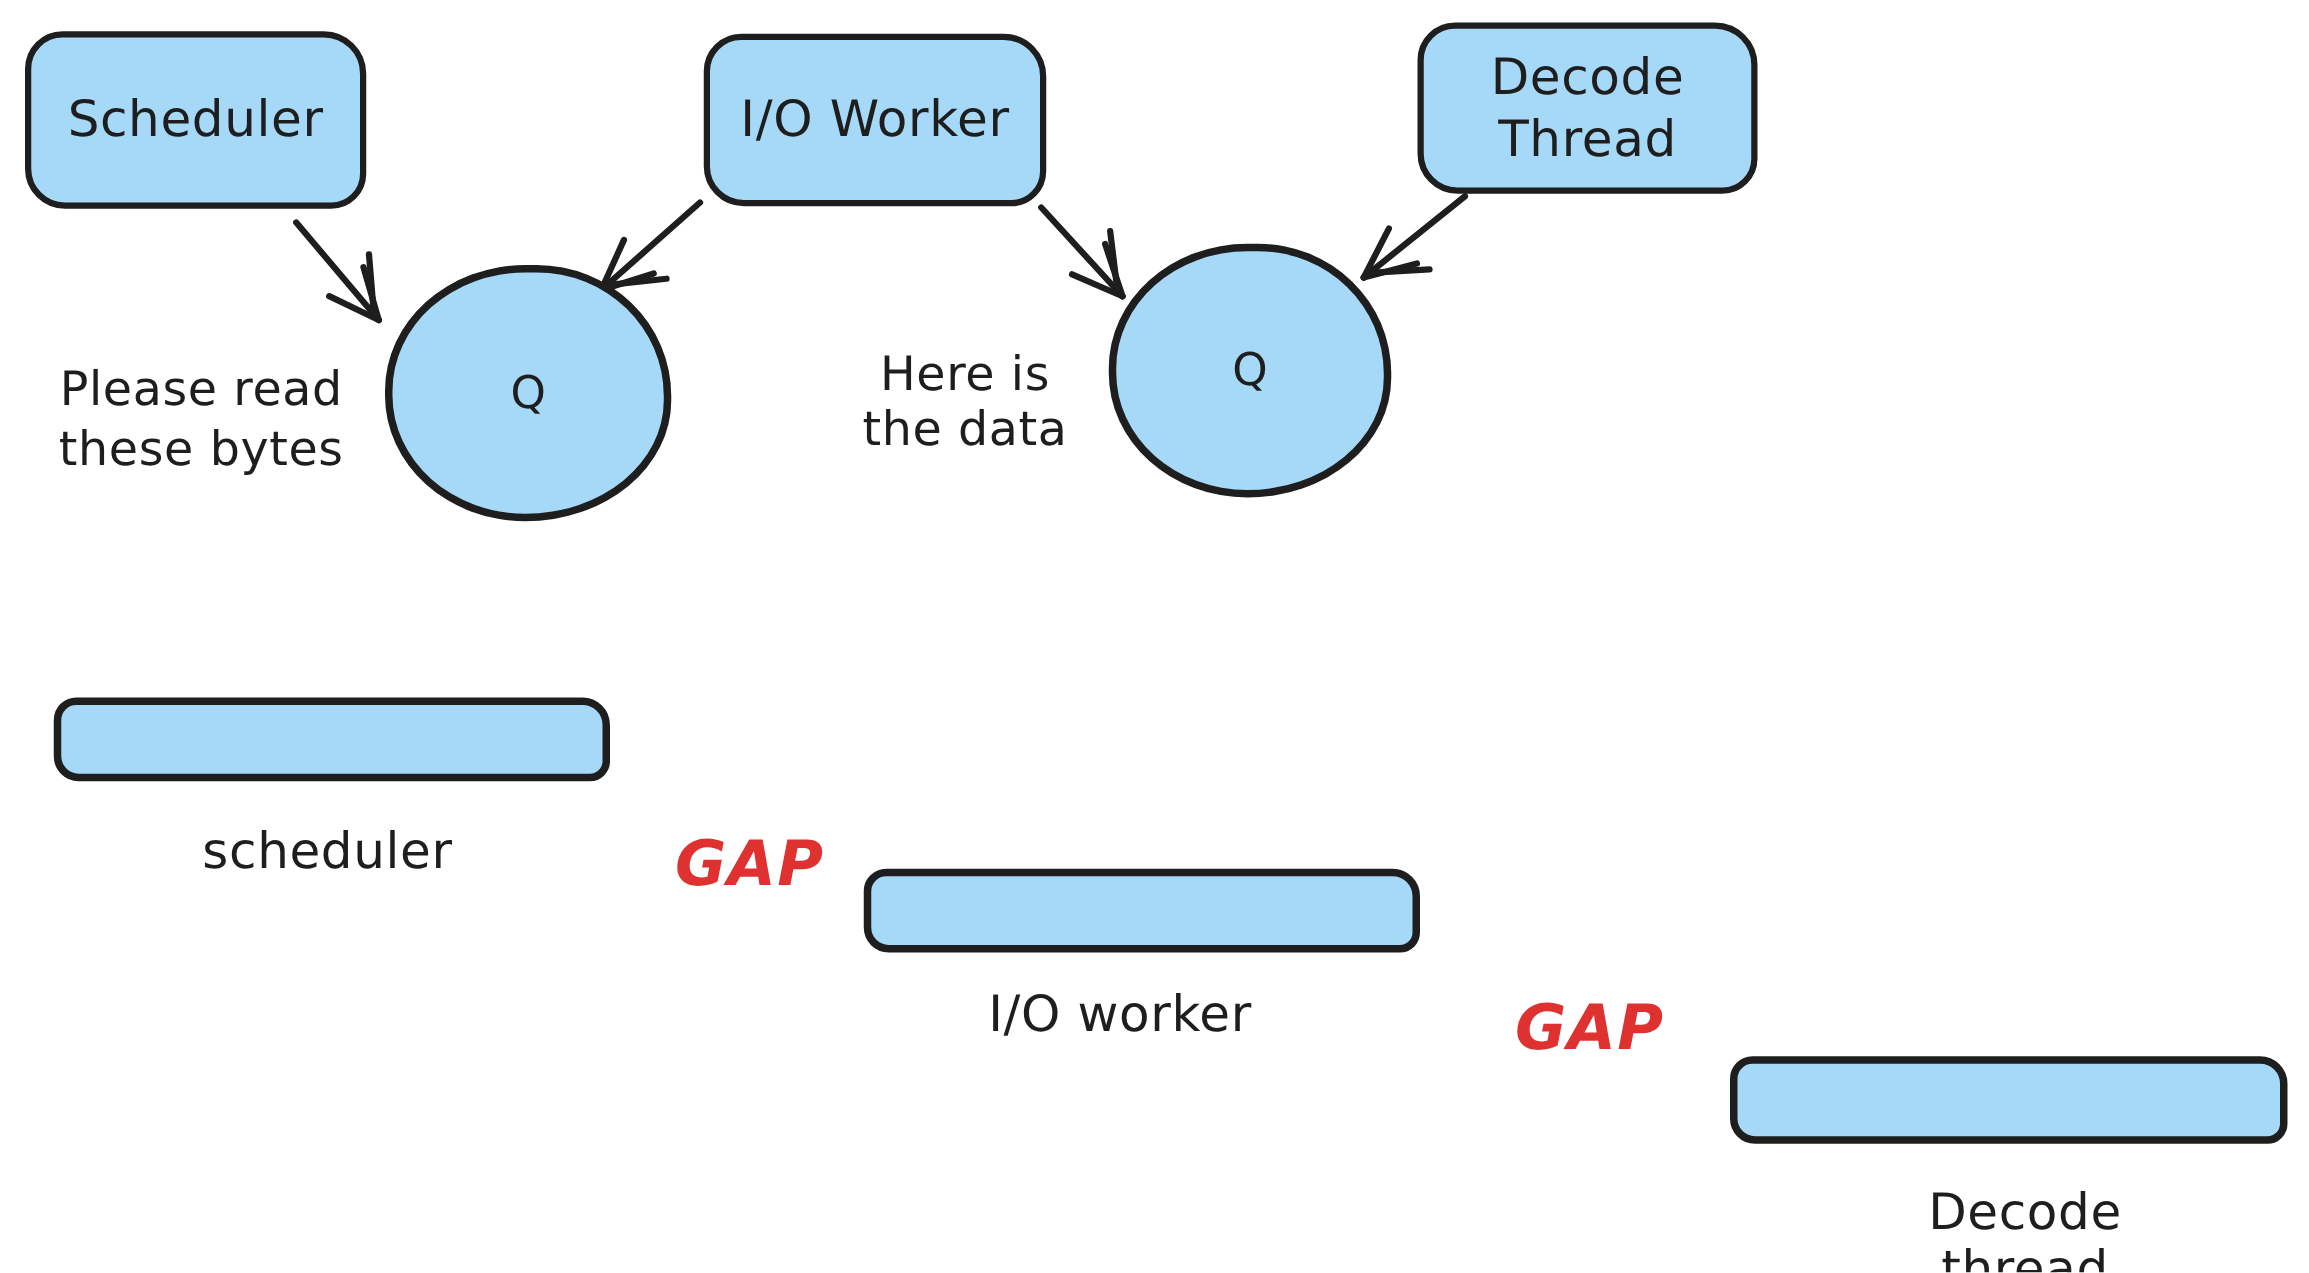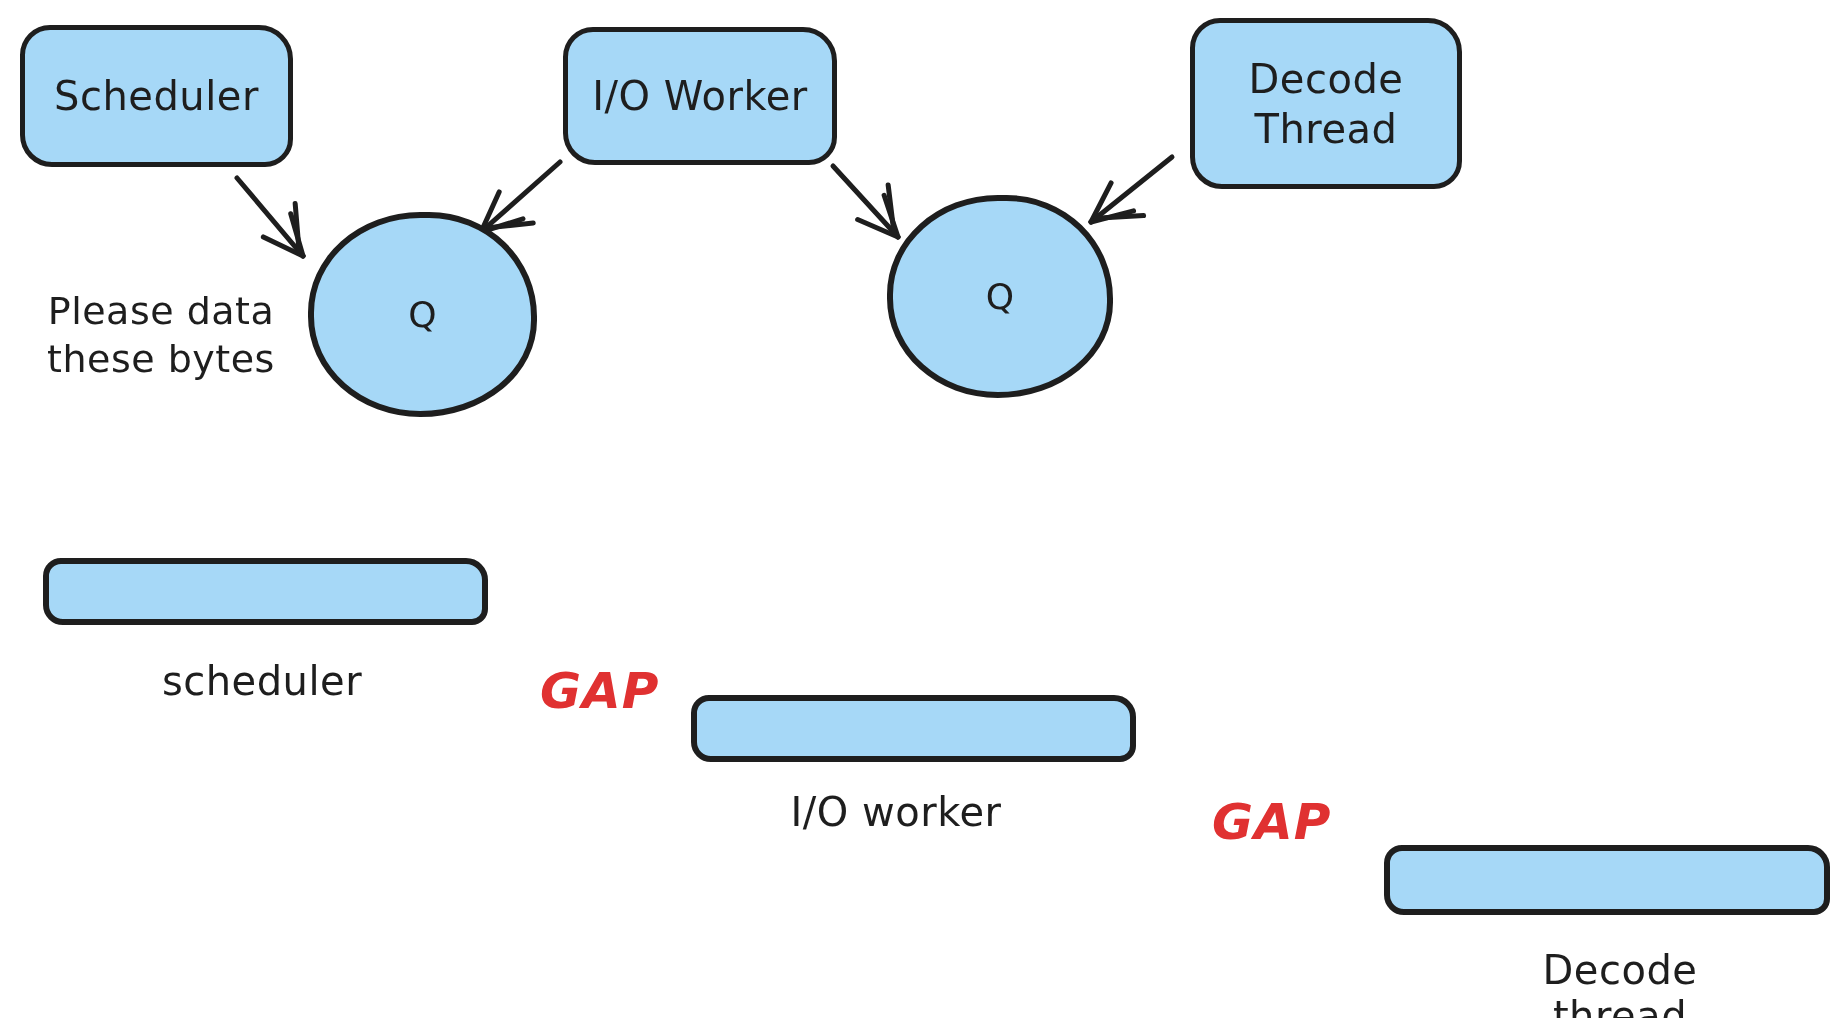--- a/index.html
+++ b/index.html
@@ -123,36 +123,38 @@
     </svg>
 
   <div class="node-box" style="left:20px; top:25px; width:273px; height:142px;">
     <span class="node-label">Scheduler</span>
   </div>
 
   <div class="node-box" style="left:563px; top:27px; width:274px; height:138px;">
     <span class="node-label">I/O Worker</span>
   </div>
 
-  <div class="node-box" style="left:1190px; top:18px; width:272px; height:171px;">
+  <div class="node-box" style="left:1134px; top:18px; width:272px; height:137px;">
     <span class="node-label">Decode
 Thread</span>
   </div>
 
   <div class="queue-circle" style="left:308px; top:212px; width:229px; height:205px;">
     <span class="queue-label">Q</span>
   </div>
 
   <div class="queue-circle" style="left:887px; top:195px; width:226px; height:203px;">
     <span class="queue-label">Q</span>
   </div>
 
-  <div class="note" style="left:21px; top:287px; width:280px;">Please data
+  <div class="note" style="left:21px; top:287px; width:280px;">Please read
 these bytes</div>
 
+  <div class="note" style="left:652px; top:277px; width:240px; line-height:44px;">Here is
+the data</div>
 
   <div class="bar" style="left:43px; top:558px; width:445px; height:67px;"></div>
   <div class="bar-label" style="left:112px; top:658px; width:300px;">scheduler</div>
 
   <div class="gap-label" style="left:540px; top:662px; width:92px;">GAP</div>
 
   <div class="bar" style="left:691px; top:695px; width:445px; height:67px;"></div>
   <div class="bar-label" style="left:746px; top:789px; width:300px;">I/O worker</div>
 
   <div class="gap-label" style="left:1212px; top:793px; width:92px;">GAP</div>

